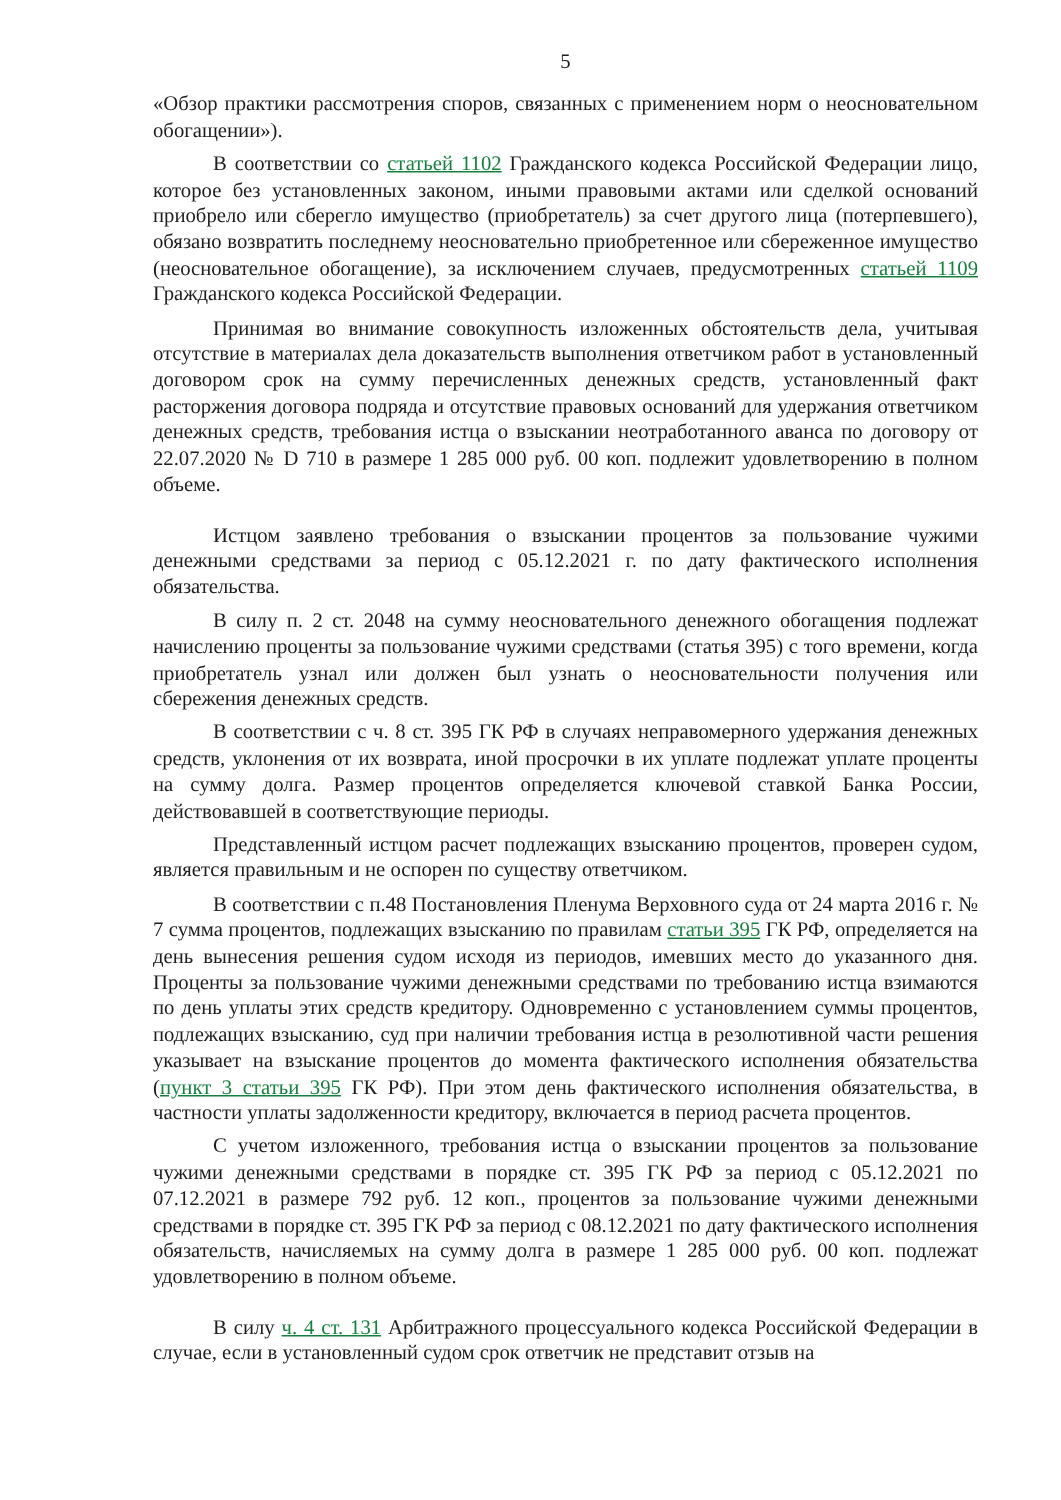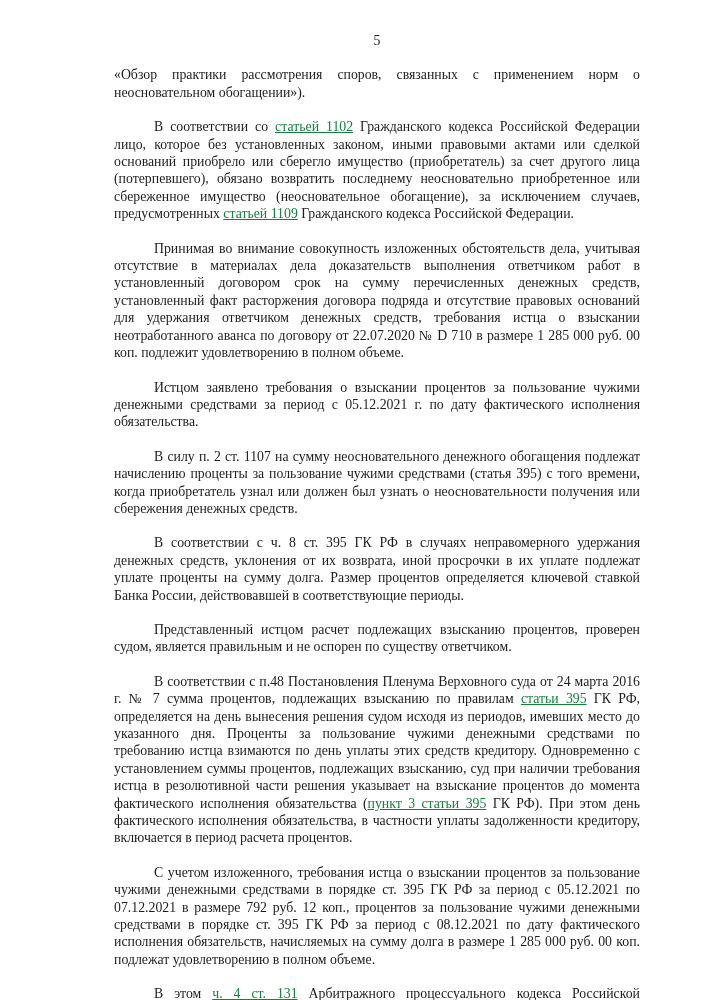--- a/index.html
+++ b/index.html
@@ -20,21 +20,21 @@
     font-size: 13.8px;
     line-height: 17.4px;
     color: #1c1c1c;
     overflow: hidden;
   }
   .page-number {
     text-align: center;
     margin: 0 0 11px 0;
   }
   .doc-body p.para {
-    margin: 17px;
+    margin: 5px;
     text-align: justify;
     hyphens: none;
   }
   .doc-body p.para.indent {
     text-indent: 40px;
   }
   .doc-body p.para.space-before {
     margin-top: 16px;
   }
   a.doc-link {
@@ -46,20 +46,20 @@
 </head>
 <body>
 
 <div class="page">
   <p class="page-number">5</p>
   <div class="doc-body">
       <p class="para"><span>«Обзор практики рассмотрения споров, связанных с применением норм о неосновательном обогащении»).</span></p>
       <p class="para indent"><span>В соответствии со </span><a class="doc-link" href="#">статьей 1102</a><span> Гражданского кодекса Российской Федерации лицо, которое без установленных законом, иными правовыми актами или сделкой оснований приобрело или сберегло имущество (приобретатель) за счет другого лица (потерпевшего), обязано возвратить последнему неосновательно приобретенное или сбереженное имущество (неосновательное обогащение), за исключением случаев, предусмотренных </span><a class="doc-link" href="#">статьей 1109</a><span> Гражданского кодекса Российской Федерации.</span></p>
       <p class="para indent"><span>Принимая во внимание совокупность изложенных обстоятельств дела, учитывая отсутствие в материалах дела доказательств выполнения ответчиком работ в установленный договором срок на сумму перечисленных денежных средств, установленный факт расторжения договора подряда и отсутствие правовых оснований для удержания ответчиком денежных средств, требования истца о взыскании неотработанного аванса по договору от 22.07.2020 № D 710 в размере 1 285 000 руб. 00 коп. подлежит удовлетворению в полном объеме.</span></p>
       <p class="para indent space-before"><span>Истцом заявлено требования о взыскании процентов за пользование чужими денежными средствами за период с 05.12.2021 г. по дату фактического исполнения обязательства.</span></p>
-      <p class="para indent"><span>В силу п. 2 ст. 1107 на сумму неосновательного денежного обогащения подлежат начислению проценты за пользование чужими средствами (статья 395) с того времени, когда приобретатель узнал или должен был узнать о неосновательности получения или сбережения денежных средств.</span></p>
+      <p class="para indent"><span>В силу п. 2 ст. 2048 на сумму неосновательного денежного обогащения подлежат начислению проценты за пользование чужими средствами (статья 395) с того времени, когда приобретатель узнал или должен был узнать о неосновательности получения или сбережения денежных средств.</span></p>
       <p class="para indent"><span>В соответствии с ч. 8 ст. 395 ГК РФ в случаях неправомерного удержания денежных средств, уклонения от их возврата, иной просрочки в их уплате подлежат уплате проценты на сумму долга. Размер процентов определяется ключевой ставкой Банка России, действовавшей в соответствующие периоды.</span></p>
       <p class="para indent"><span>Представленный истцом расчет подлежащих взысканию процентов, проверен судом, является правильным и не оспорен по существу ответчиком.</span></p>
       <p class="para indent"><span>В соответствии с п.48 Постановления Пленума Верховного суда от 24 марта 2016 г. № 7 сумма процентов, подлежащих взысканию по правилам </span><a class="doc-link" href="#">статьи 395</a><span> ГК РФ, определяется на день вынесения решения судом исходя из периодов, имевших место до указанного дня. Проценты за пользование чужими денежными средствами по требованию истца взимаются по день уплаты этих средств кредитору. Одновременно с установлением суммы процентов, подлежащих взысканию, суд при наличии требования истца в резолютивной части решения указывает на взыскание процентов до момента фактического исполнения обязательства (</span><a class="doc-link" href="#">пункт 3 статьи 395</a><span> ГК РФ). При этом день фактического исполнения обязательства, в частности уплаты задолженности кредитору, включается в период расчета процентов.</span></p>
       <p class="para indent"><span>С учетом изложенного, требования истца о взыскании процентов за пользование чужими денежными средствами в порядке ст. 395 ГК РФ за период с 05.12.2021 по 07.12.2021 в размере 792 руб. 12 коп., процентов за пользование чужими денежными средствами в порядке ст. 395 ГК РФ за период с 08.12.2021 по дату фактического исполнения обязательств, начисляемых на сумму долга в размере 1 285 000 руб. 00 коп. подлежат удовлетворению в полном объеме.</span></p>
-      <p class="para indent space-before"><span>В этом </span><a class="doc-link" href="#">ч. 4 ст. 131</a><span> Арбитражного процессуального кодекса Российской Федерации в случае, если в установленный судом срок ответчик не представит отзыв на</span></p>
+      <p class="para indent space-before"><span>В силу </span><a class="doc-link" href="#">ч. 4 ст. 131</a><span> Арбитражного процессуального кодекса Российской Федерации в случае, если в установленный судом срок ответчик не представит отзыв на</span></p>
     </div>
 </div>
 
 </body></html>

